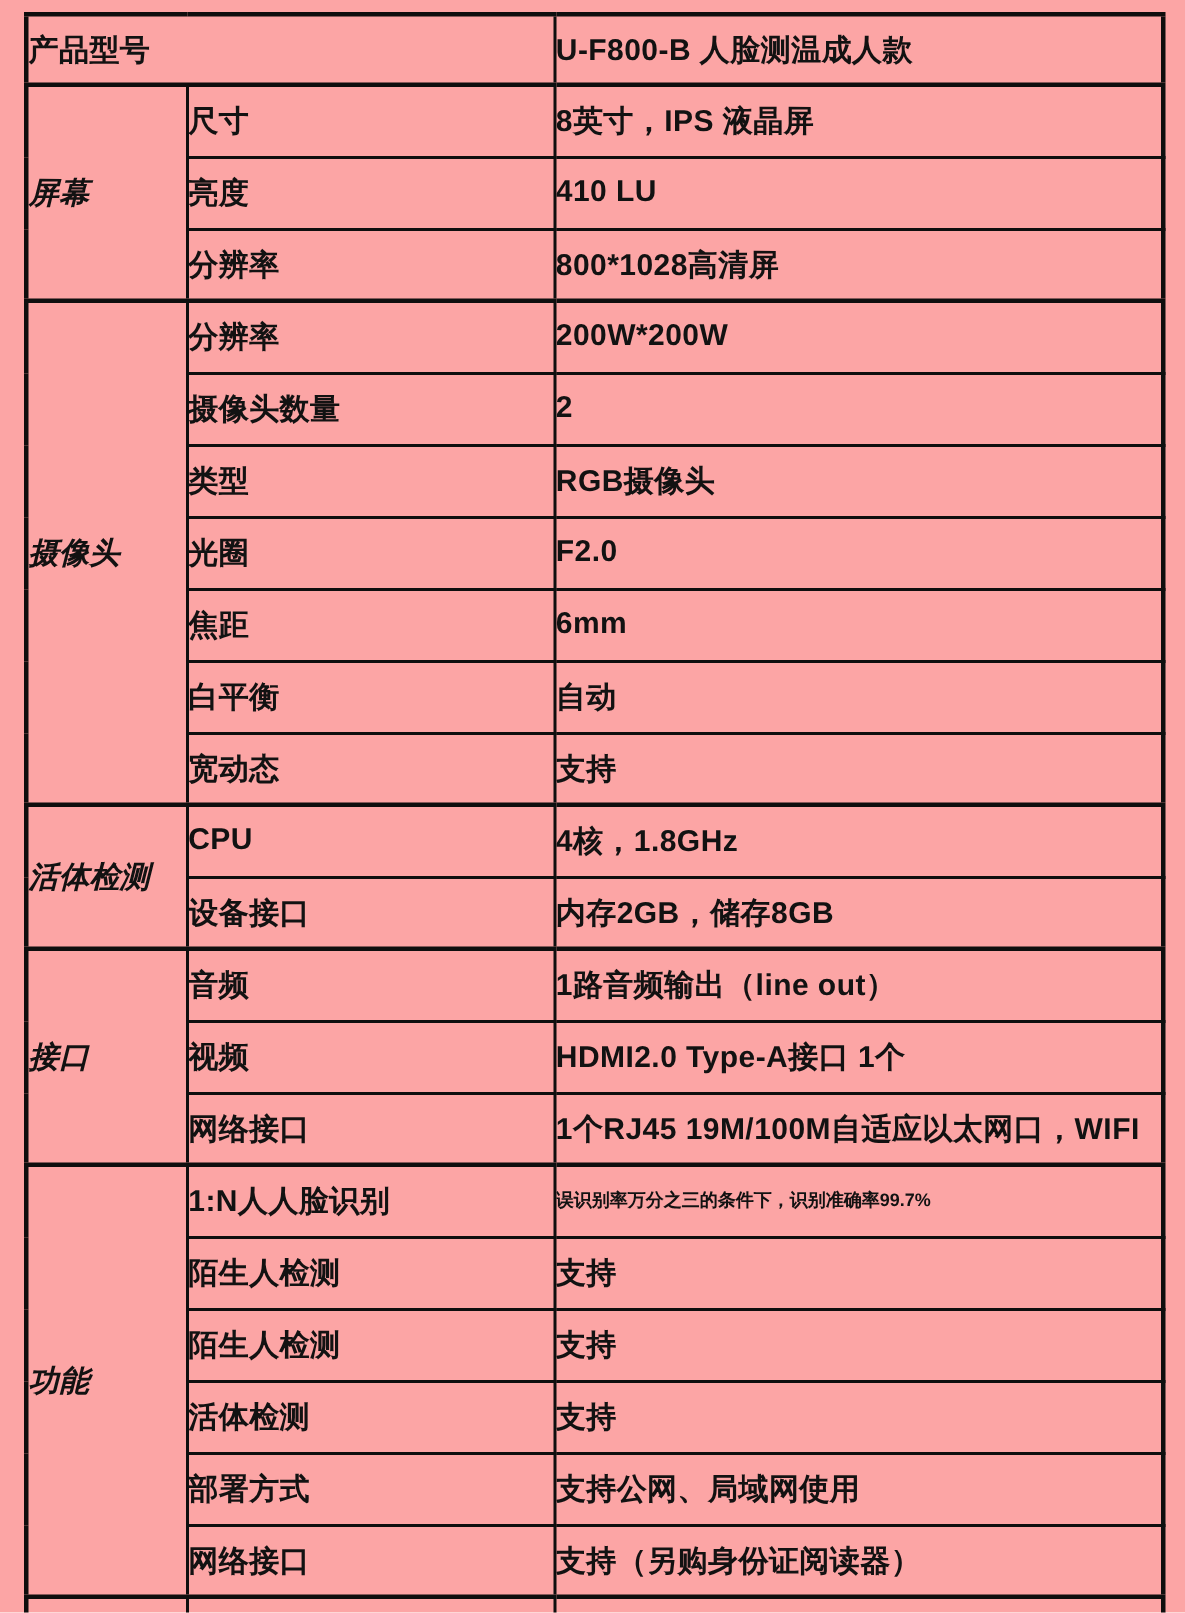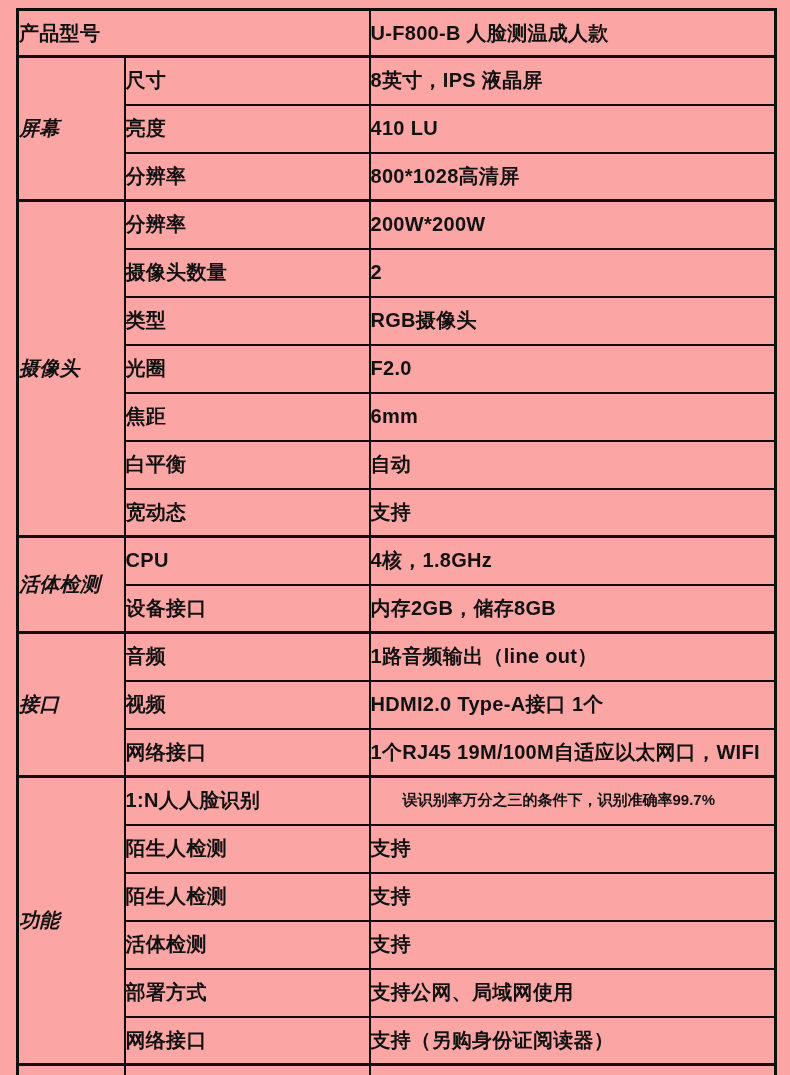--- a/index.html
+++ b/index.html
@@ -45,23 +45,22 @@
     font-style: italic;
   }
   td.label {
     padding-left: 13px;
   }
   td.value {
     padding-left: 14px;
     margin-left: 10px;
   }
   td.value.small {
-    font-size: 15px;
+    font-size: 12px;
     letter-spacing: 0;
-    padding-left: 32px;
   }
   tr.partial { height: 44px; }
 </style>
 </head>
 <body>
 
 <div class="page">
   <table class="spec">
     <colgroup>
       <col style="width:107px">

